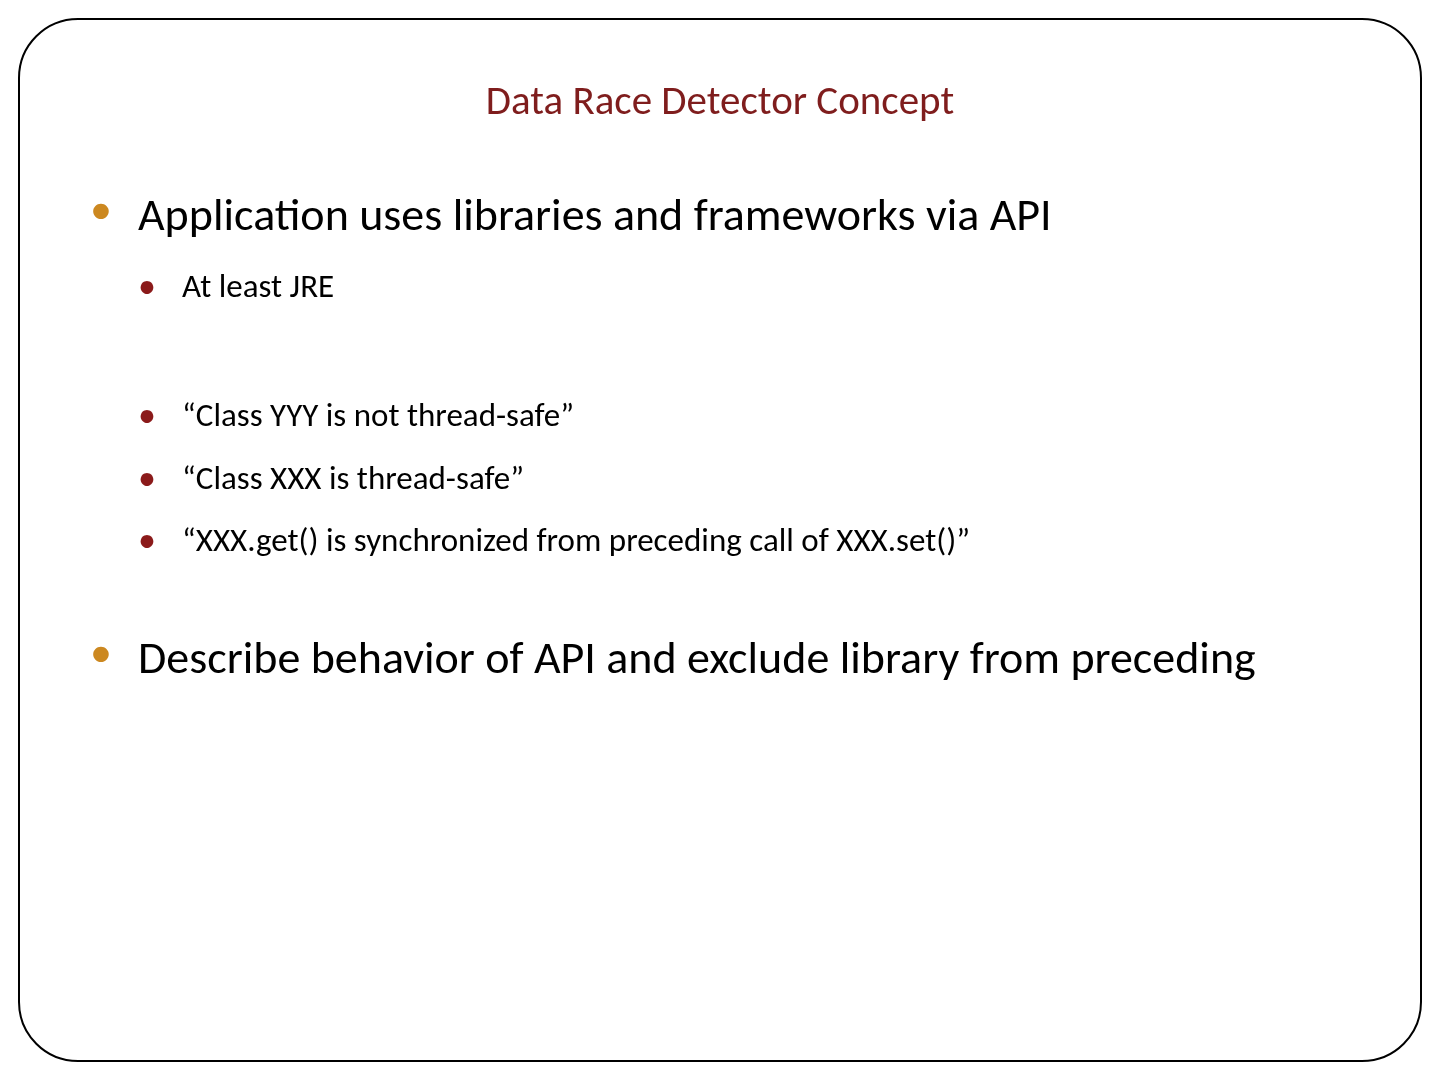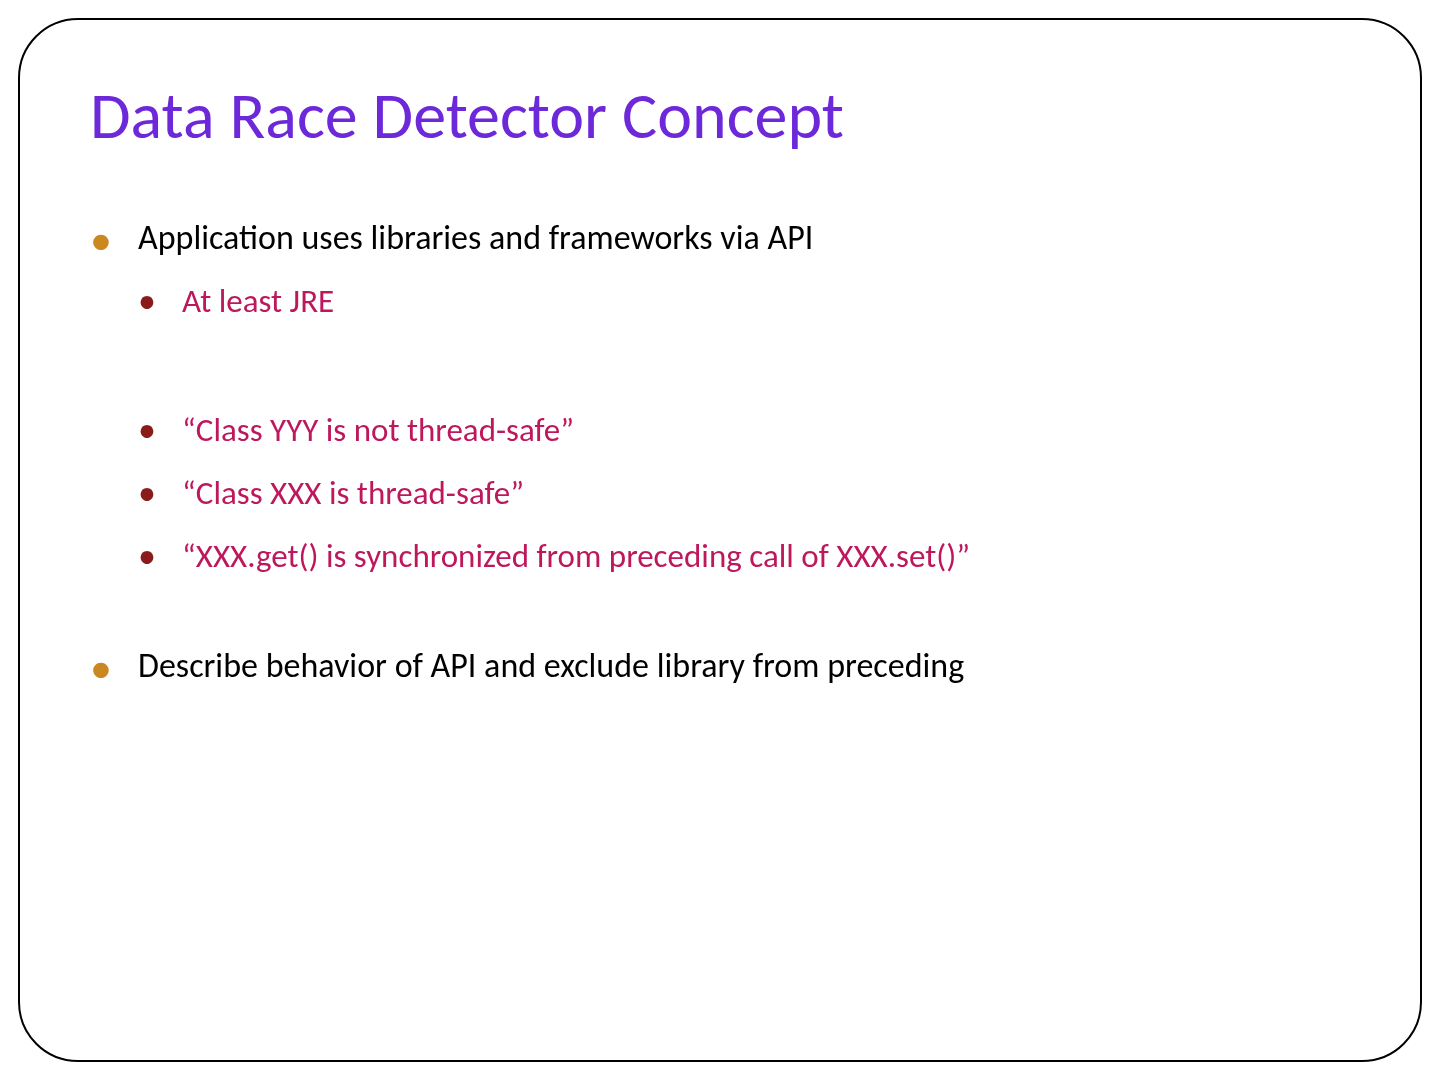--- a/index.html
+++ b/index.html
@@ -18,53 +18,53 @@
       position: absolute;
       top: 18px;
       left: 18px;
       right: 18px;
       bottom: 18px;
       border: 2px solid #000000;
       border-radius: 60px;
       padding: 55px 70px 40px 70px;
     }
     .slide-title {
-      text-align: left;
-      font-size: 66px;
+      text-align: center;
+      font-size: 41px;
       font-weight: 400;
-      color: #6d28d9;
+      color: #7f1d1d;
       margin-bottom: 60px;
       font-family: Calibri, Arial, sans-serif;
     }
     .bullet-list {
       list-style: none;
     }
     .bullet-item-l1 {
       position: relative;
       padding-left: 48px;
       margin-bottom: 8px;
-      font-size: 34px;
+      font-size: 46px;
       color: #000000;
       line-height: 1.3;
     }
     .bullet-item-l1::before {
       content: "•";
       position: absolute;
       left: 0;
       top: -4px;
       color: #cc8820;
       font-size: 44px;
     }
     .bullet-item-l2 {
       position: relative;
       padding-left: 44px;
       margin-left: 48px;
       margin-bottom: 6px;
       font-size: 33px;
-      color: #be185d;
+      color: #000000;
       line-height: 1.3;
       margin-top: 20px;
     }
     .bullet-item-l2::before {
       content: "•";
       position: absolute;
       left: 0;
       top: -2px;
       color: #8b1a1a;
       font-size: 36px;

